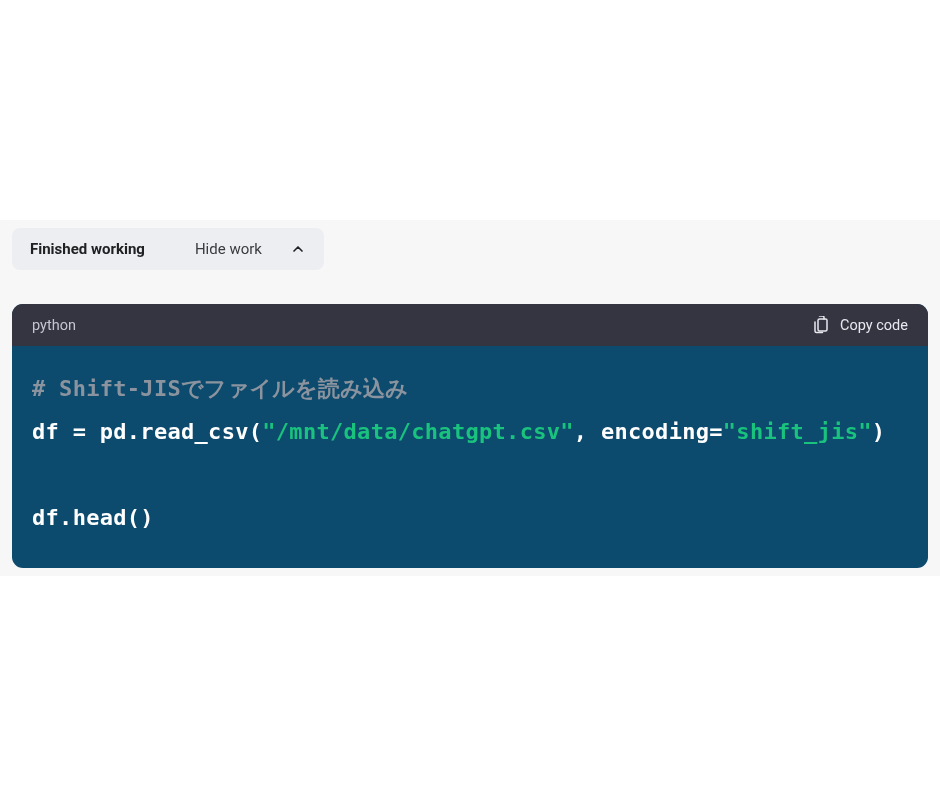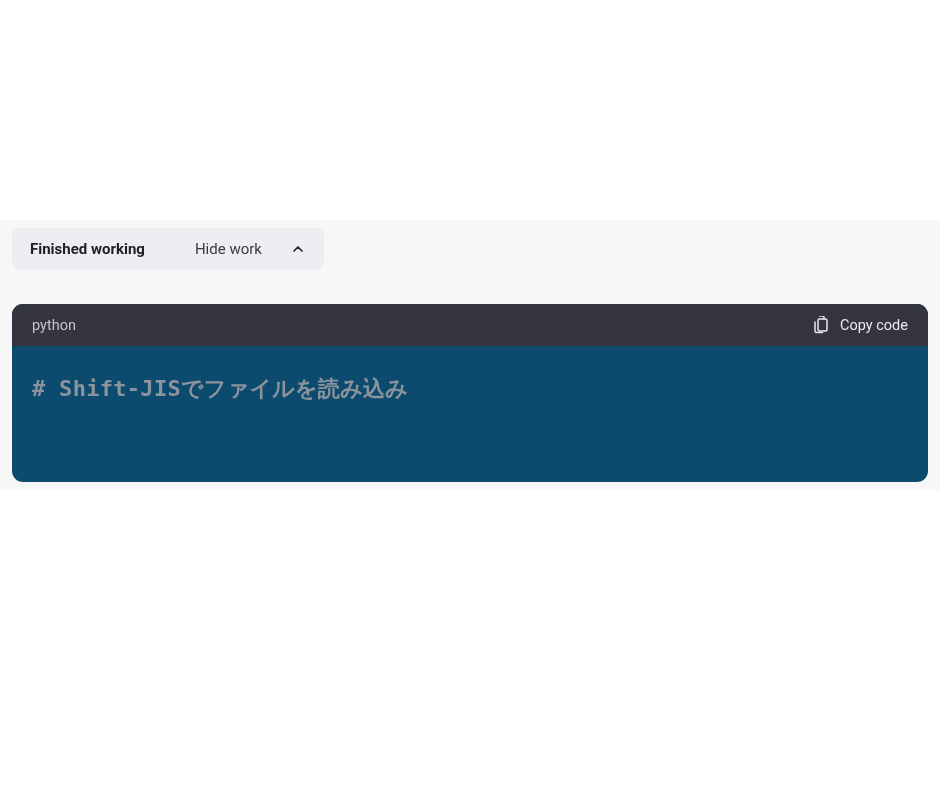--- a/index.html
+++ b/index.html
@@ -120,17 +120,19 @@
             <rect x="8" y="4" width="12" height="16" rx="2"></rect>
             <path d="M16 4V2a2 2 0 0 0-2-2h-4"></path>
             <path d="M4 8v12a2 2 0 0 0 2 2h8"></path>
           </svg>
         </span>
         <span>Copy code</span>
       </button>
     </div>
     <div class="code-body">
       <div class="code-line"><span class="tok-comment"><span># Shift-JIS</span><span>でファイルを読み込み</span></span></div>
+      <div class="code-line"><span class="tok-default">df = pd.read_csv(</span><span class="tok-string">"/mnt/data/chatgpt.csv"</span><span class="tok-default">, encoding=</span><span class="tok-string">"shift_jis"</span><span class="tok-default">)</span></div>
       <div class="blank-line"></div>
+      <div class="code-line"><span class="tok-default">df.head()</span></div>
     </div>
   </div>
 
 </div>
 
 </body></html>

